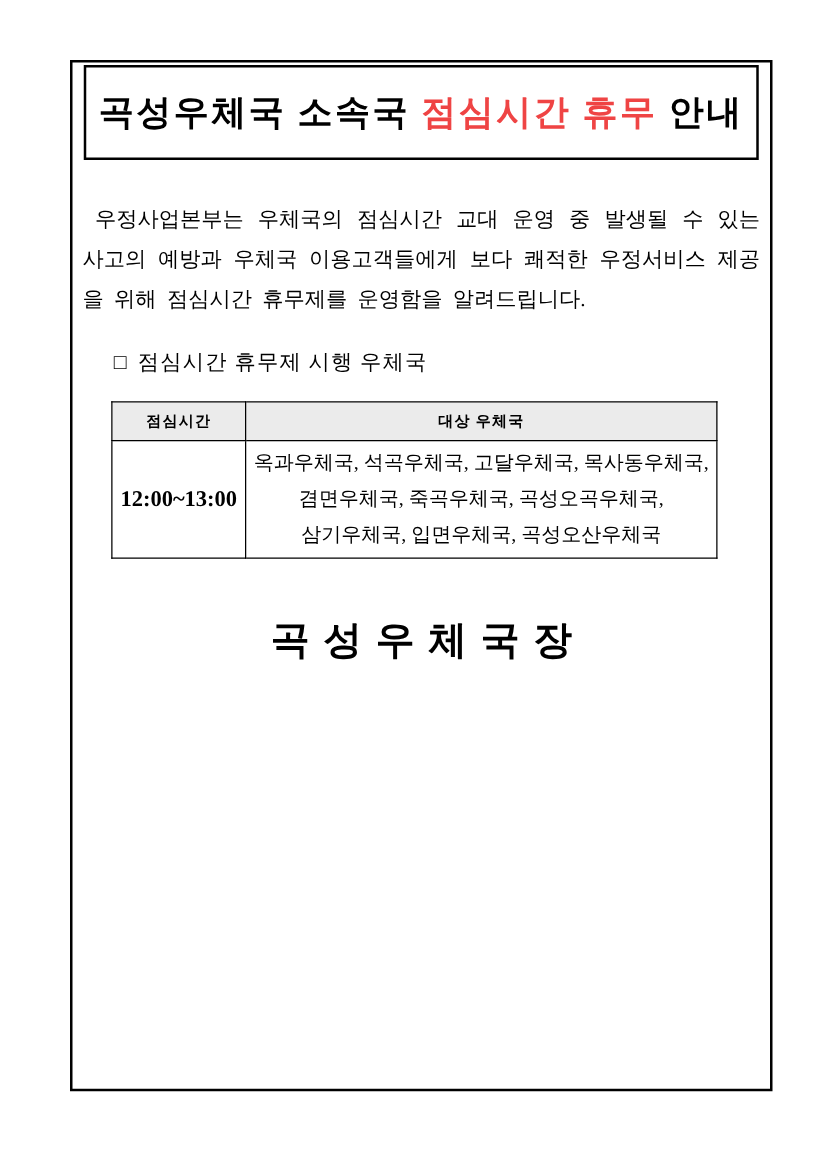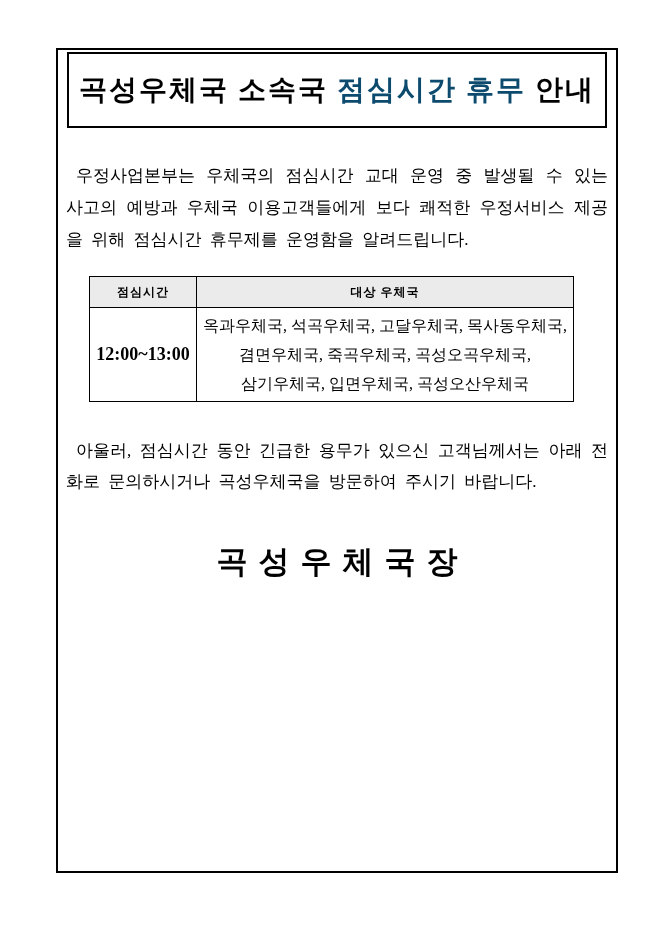--- a/index.html
+++ b/index.html
@@ -30,21 +30,21 @@
     height: 76px;
     display: flex;
     align-items: center;
     justify-content: center;
     text-align: center;
     font-size: 28px;
     font-weight: bold;
     letter-spacing: 2px;
     white-space: nowrap;
   }
-  .title-box .hl { color: #0c4a6e; }
+  .title-box .hl { color: #ef4444; }
   .para {
     margin: 0 8px;
     font-size: 17px;
     line-height: 32px;
     text-align: justify;
     text-indent: 10px;
     word-spacing: 4px;
   }
   .para-intro   { margin-top: 32px; }
   .para-contact { margin-top: 33px; line-height: 31px; }
@@ -109,20 +109,23 @@
 
 <div class="page">
   <div class="frame">
 
     <div class="title-box">
       <span><span>곡성우체국 소속국 </span><span class="hl">점심시간 휴무</span><span> 안내</span></span>
     </div>
 
     <p class="para para-intro">우정사업본부는 우체국의 점심시간 교대 운영 중 발생될 수 있는 사고의 예방과 우체국 이용고객들에게 보다 쾌적한 우정서비스 제공을 위해 점심시간 휴무제를 운영함을 알려드립니다.</p>
 
+    <div class="check-line">
+      <span class="box-glyph">□</span><span>점심시간 휴무제 시행 우체국</span>
+    </div>
 
     <table class="doc-table closed-table">
       <colgroup>
           <col class="c-time">
           <col class="c-offices">
         </colgroup>
       <thead>
         <tr>
           <th>점심시간</th>
           <th>대상 우체국</th>
@@ -133,21 +136,20 @@
           <td class="time-cell">12:00~13:00</td>
           <td class="offices-cell">
             <div>옥과우체국, 석곡우체국, 고달우체국, 목사동우체국,</div>
             <div>겸면우체국, 죽곡우체국, 곡성오곡우체국,</div>
             <div>삼기우체국, 입면우체국, 곡성오산우체국</div>
           </td>
         </tr>
       </tbody>
     </table>
 
-    <p class="para para-contact">아울러, 점심시간 동안 긴급한 용무가 있으신 고객님께서는 아래 전화로 문의하시거나 곡성우체국을 방문하여 주시기 바랍니다.</p>
 
 
 
 
     <div class="signature">곡성우체국장</div>
 
   </div>
 </div>
 
 </body></html>

